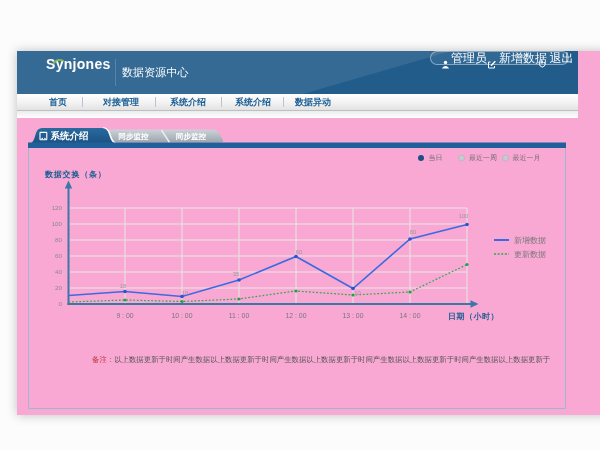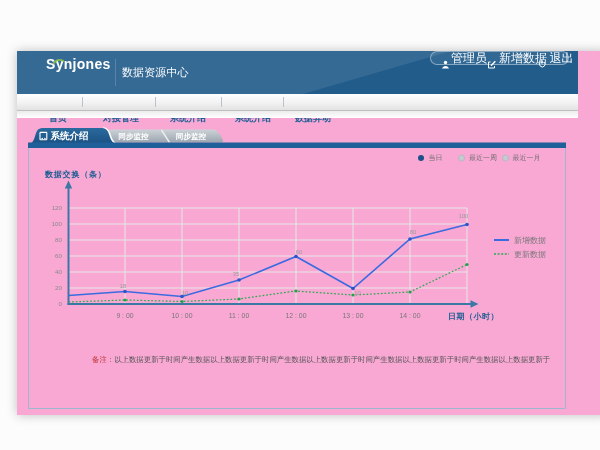--- a/index.html
+++ b/index.html
@@ -44,21 +44,21 @@
     background:rgba(255,255,255,0.08);
     border-radius:7px;
     color:#fff;font-size:12px;line-height:12px;white-space:nowrap;
   }
   #pill span.t{position:absolute;top:0;}
   #nav{
     position:absolute;left:0;top:43px;width:561px;height:16px;
     background:linear-gradient(180deg,#ffffff 0%,#f2f2f2 55%,#e2e2e2 100%);
     border-bottom:1px solid #bfbfbf;
   }
-  #nav .it{position:absolute;top:16px;height:16px;line-height:16px;text-align:center;color:#1b5e94;font-size:9px;font-weight:bold;}
+  #nav .it{position:absolute;top:0;height:16px;line-height:16px;text-align:center;color:#1b5e94;font-size:9px;font-weight:bold;}
   #nav .sep{position:absolute;top:3px;height:10px;width:1px;background:#b9c4ce;}
   #navshadow{
     position:absolute;left:0;top:60px;width:561px;height:7px;
     background:linear-gradient(180deg,#ececec,#ffffff);
   }
   #note{
     position:absolute;left:39px;top:304px;white-space:nowrap;font-size:7.4px;color:#555;letter-spacing:0px;margin-left:36px;
   }
   #note b{color:#c03434;font-weight:normal;}
   svg{position:absolute;left:0;top:0;}

